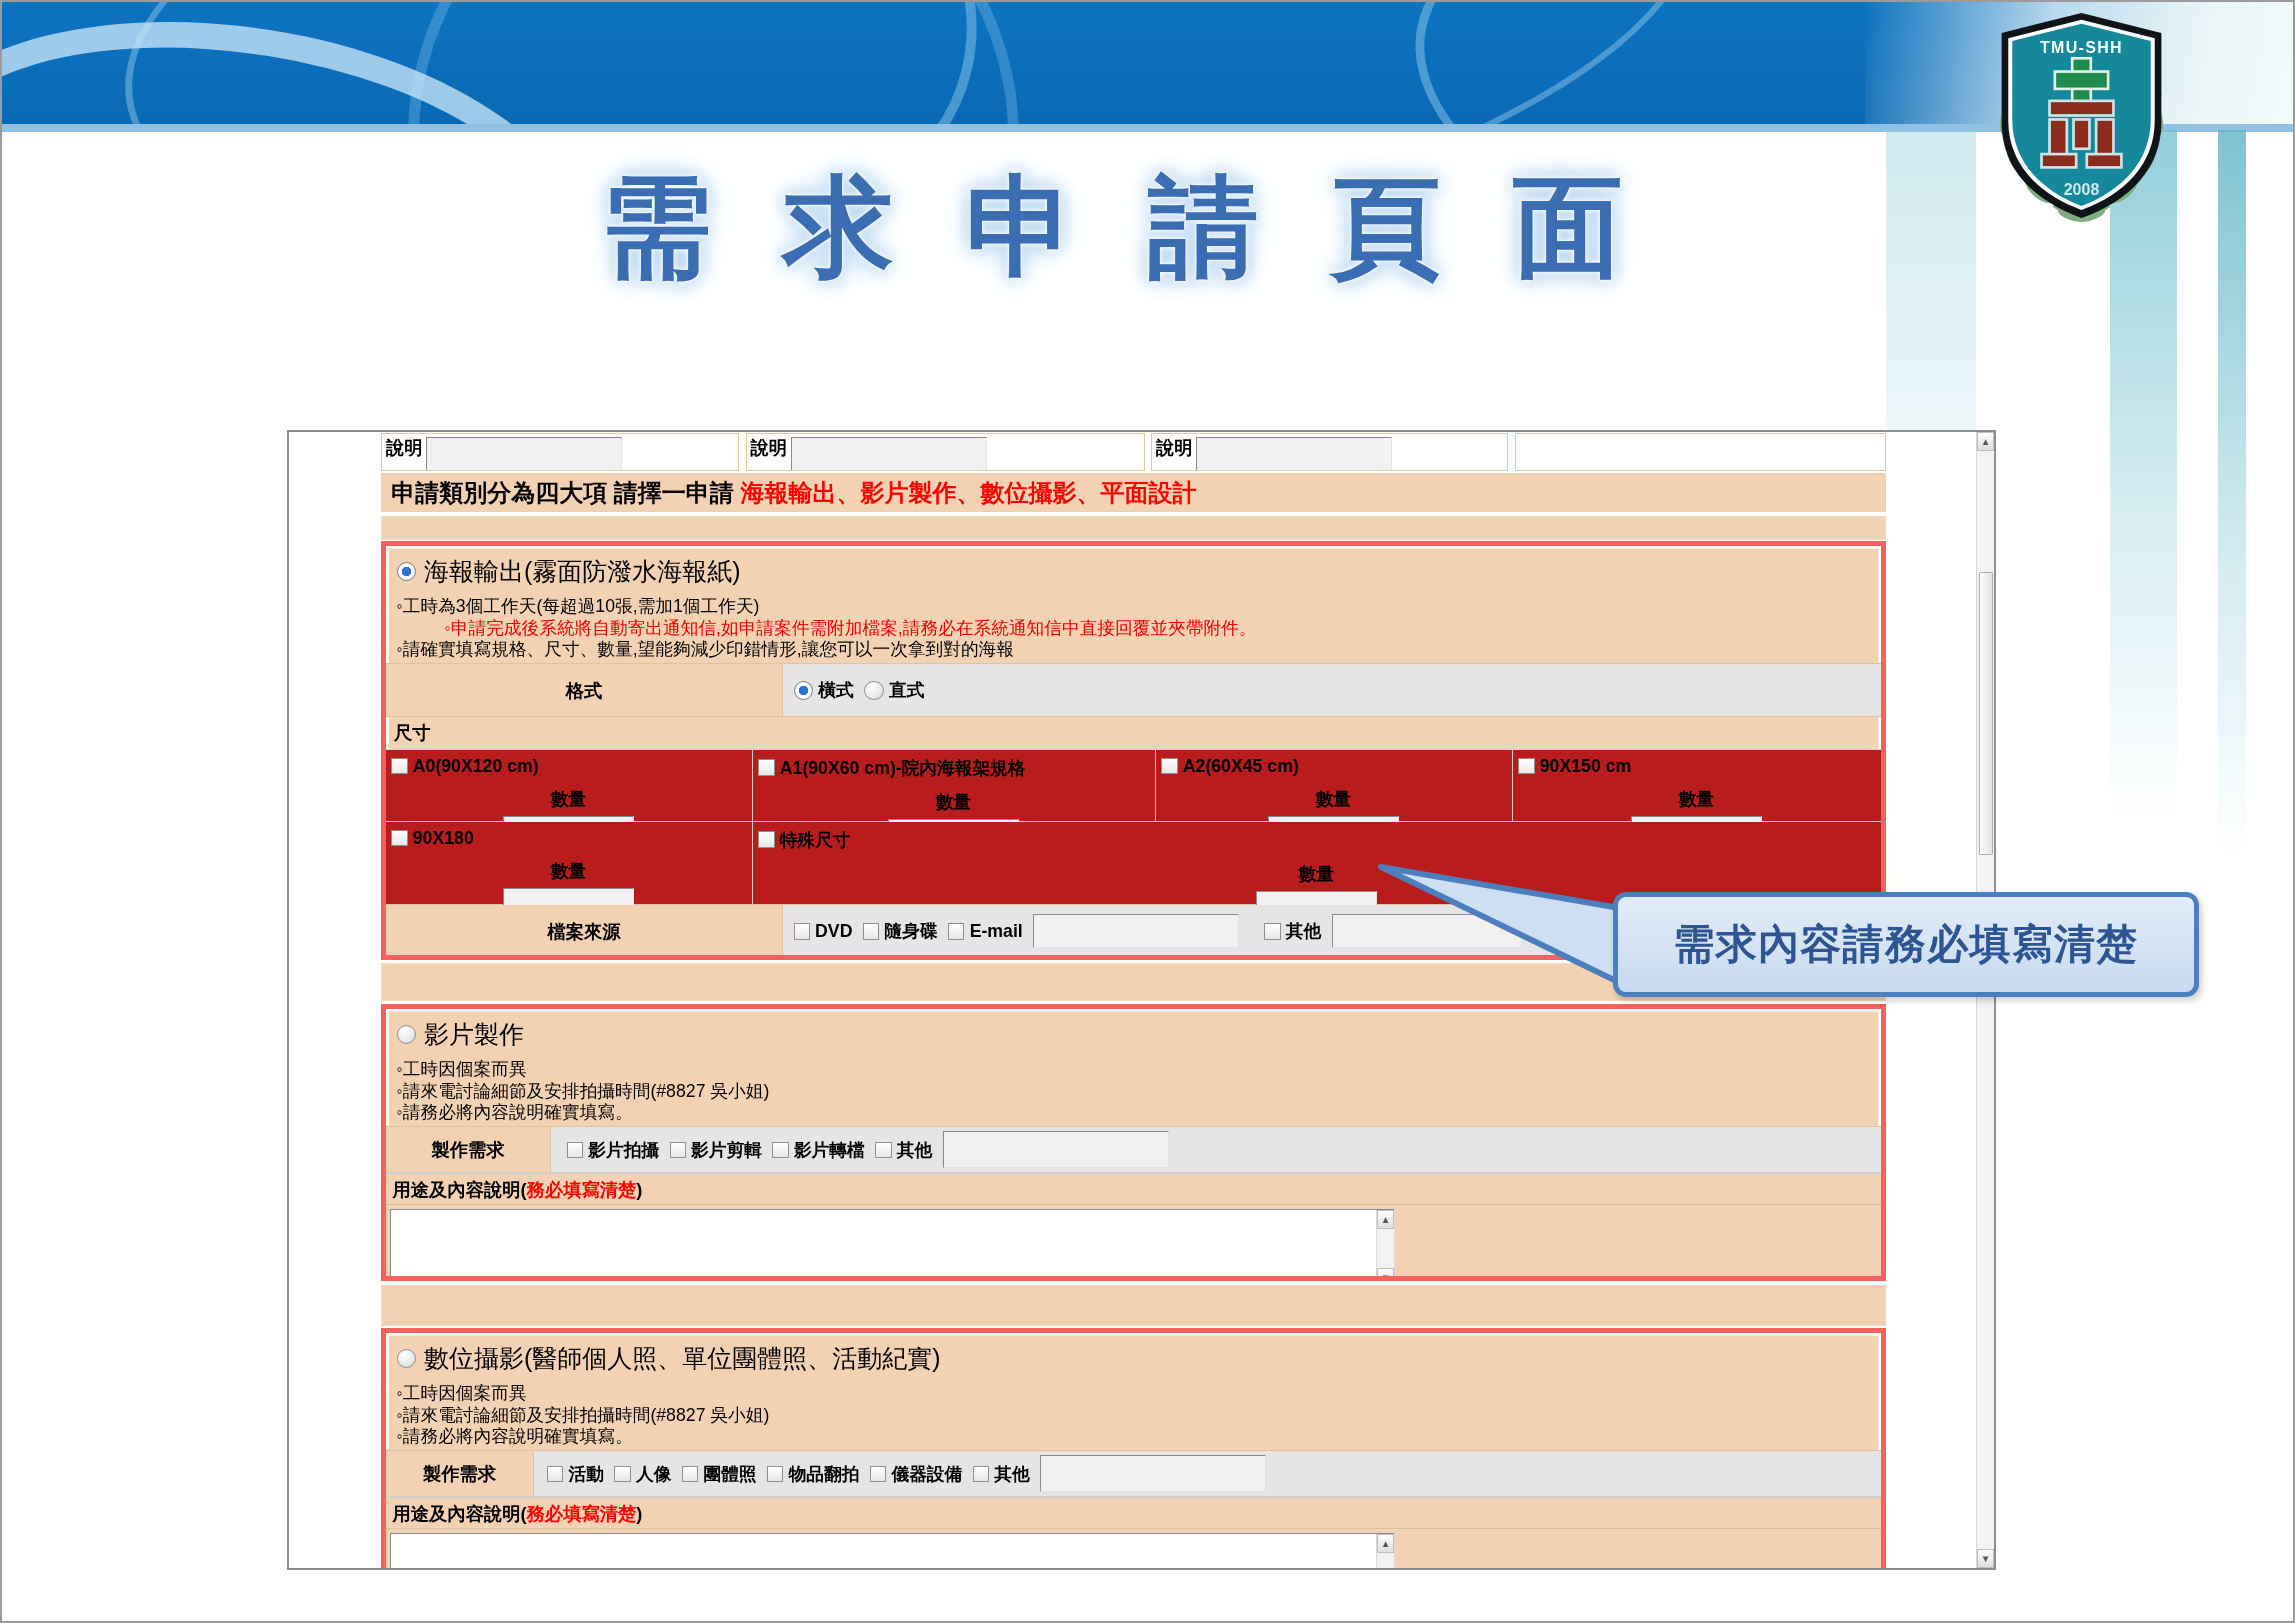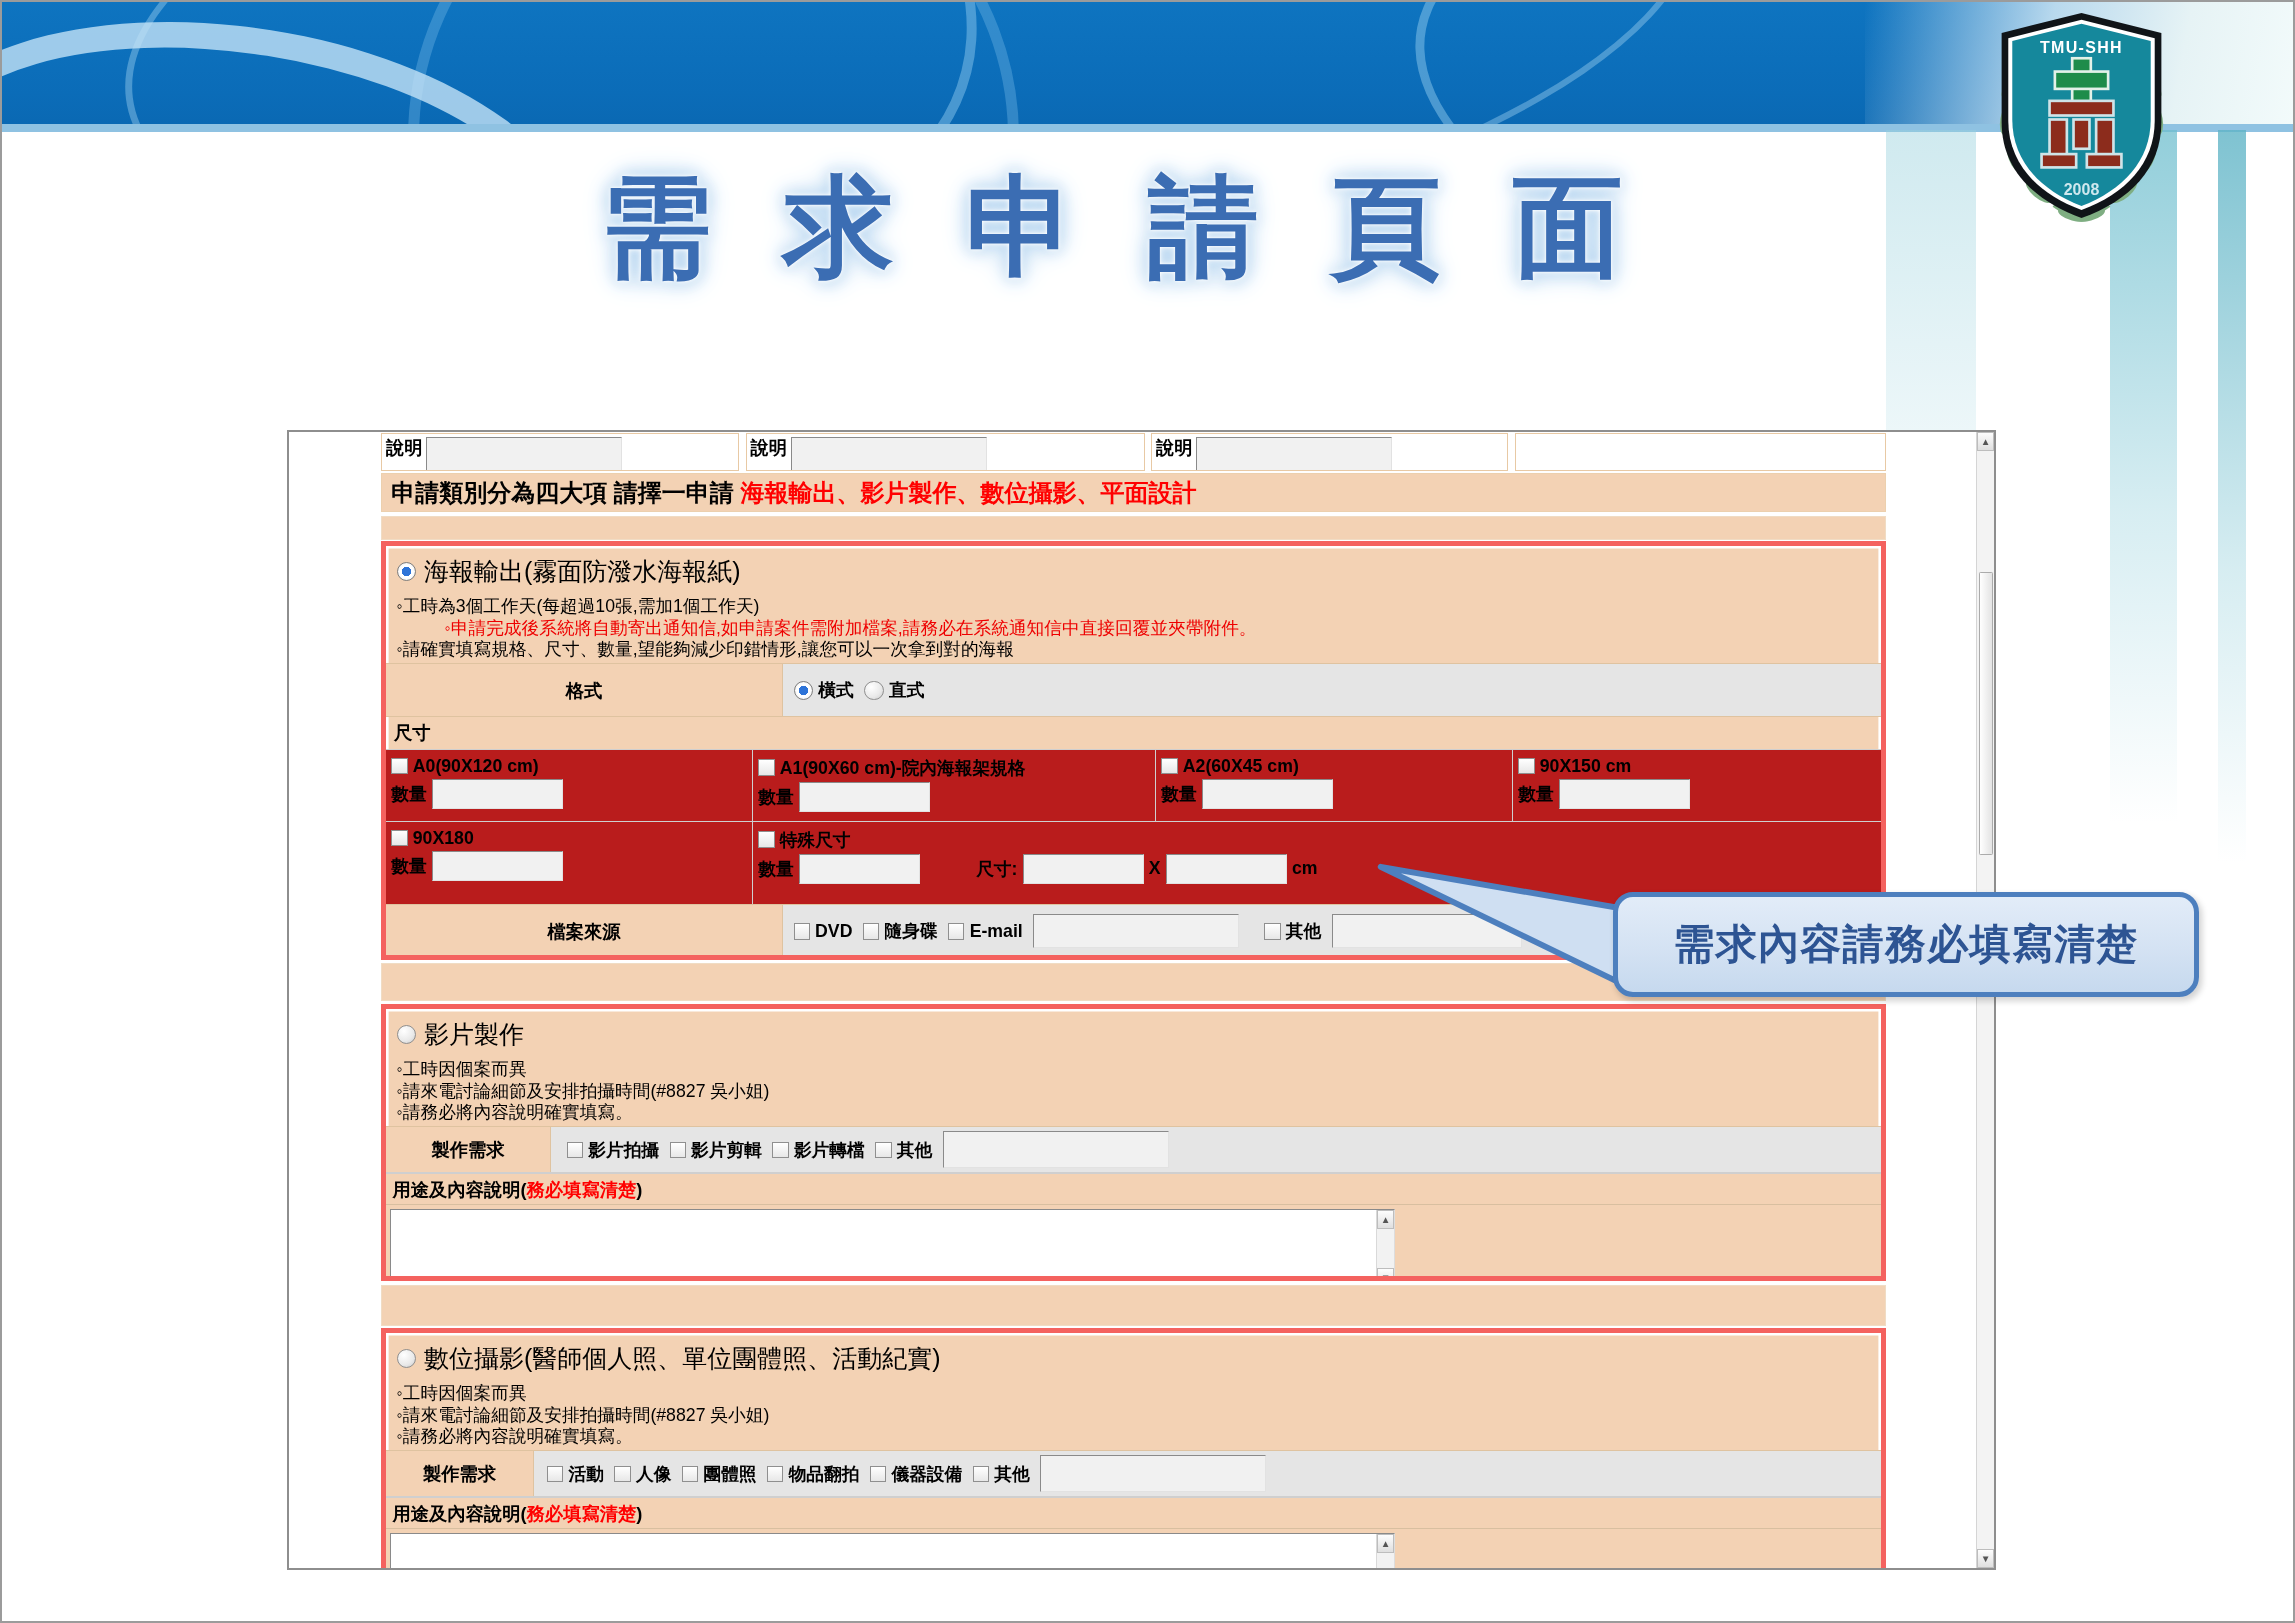--- a/index.html
+++ b/index.html
@@ -77,21 +77,21 @@
        font-size:18.3px;font-weight:700;background:#f3d2b4;border-right:1.3px solid #dfc3a0;}
   .val{flex:1;background:#e5e5e5;display:flex;align-items:center;gap:10.5px;padding-left:10.5px;text-align:right;}
   .fmt-row{height:52px;}
   .opt{display:flex;align-items:center;gap:5.2px;font-size:17.7px;font-weight:700;}
   .hbar{height:33px;line-height:31px;font-size:18.3px;font-weight:700;padding-left:7.9px;border-top:1.3px solid #dfc3a0;box-sizing:border-box;}
 
   .grid{display:flex;border-top:1.3px solid #cfcfcf;background:#fff;}
   .gcell{box-sizing:border-box;border-right:1.3px solid #cfcfcf;padding:5.2px 6.5px 3.9px 5.2px;background:#b91c1c;}
   .gcell:last-child{border-right:none;}
   .cbline{display:flex;align-items:center;gap:5.2px;font-size:17.7px;font-weight:700;white-space:nowrap;}
-  .qtyline{display:flex;align-items:center;gap:5.2px;margin-top:2px;font-size:17.7px;font-weight:700;}
+  .qtyline{display:flex;align-items:center;gap:5.2px;margin-top:10px;font-size:17.7px;font-weight:700;flex-direction:column;}
   .qinp{width:131px;height:30px;}
   .sinp{width:121px;height:30px;}
   .grow1{height:71px;}
   .grow2{height:82px;}
   .src-row{height:52px;}
   .einp{width:206px;height:34px;}
   .oinp{width:190px;height:34px;}
   .needs-row{height:45px;}
   .ninp2{width:226px;height:37px;}
 
@@ -103,21 +103,21 @@
 
   
   .msb{position:absolute;right:0;top:0;bottom:0;width:17.7px;background:#f3f3f3;border-left:1.3px solid #d5d5d5;box-sizing:border-box;}
   .msb .up{position:absolute;top:0;left:0;right:0;}
   .msb .down{position:absolute;bottom:0;left:0;right:0;}
   .thumb{position:absolute;left:1.3px;right:1.3px;top:140px;height:281px;background:linear-gradient(90deg,#ffffff,#e3e3e3);border:0.7px solid #ababab;border-radius:1.3px;}
 
   
   .tail{position:absolute;left:0;top:0;pointer-events:none;}
   .callout{position:absolute;left:1611px;top:890px;width:586px;height:105px;box-sizing:border-box;
-     border:5.9px solid #4d7fbe;border-radius:20px;
+     border:5.9px solid #4d7fbe;border-radius:13px;
      background:linear-gradient(180deg,#e2ecf8 0%,#d4e2f3 55%,#c6d9ee 100%);
      display:flex;align-items:center;justify-content:center;
      font-size:41px;font-weight:700;color:#2d5493;letter-spacing:1.3px;white-space:nowrap;
      box-shadow:2.6px 3.9px 6.5px rgba(0,0,0,.18);}
 </style>
 </head>
 <body>
 
 <div class="slide">
 

